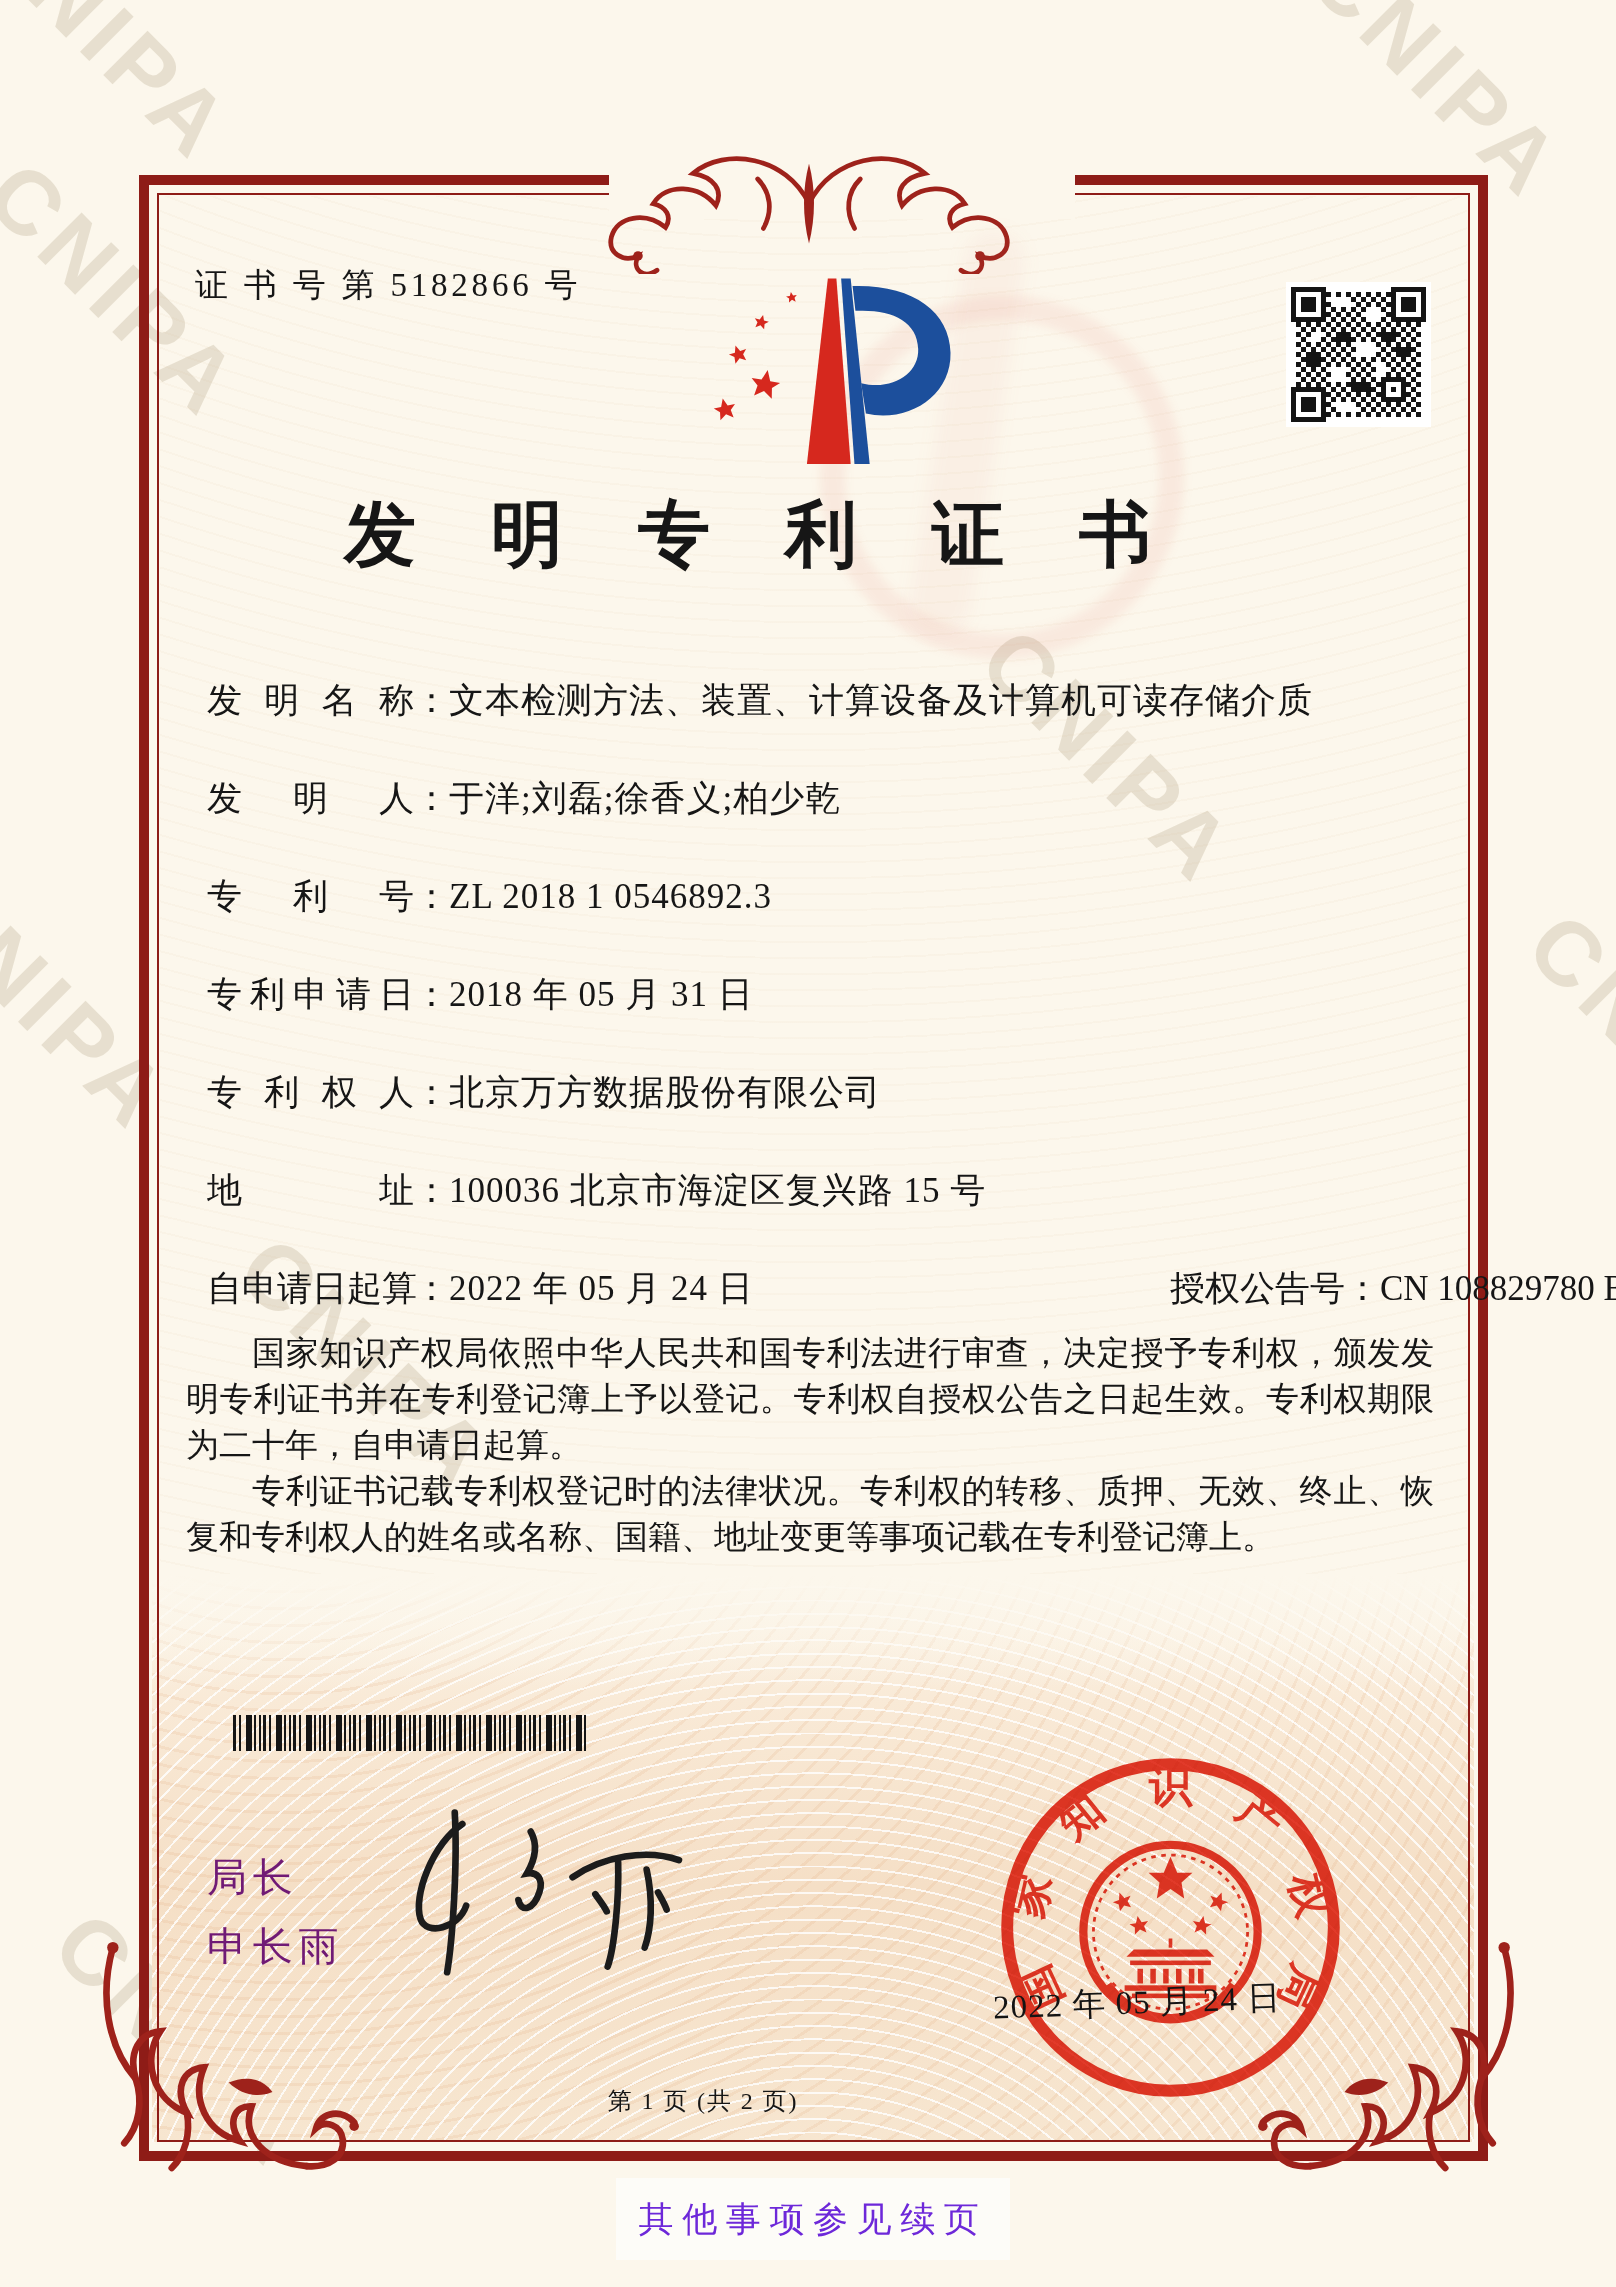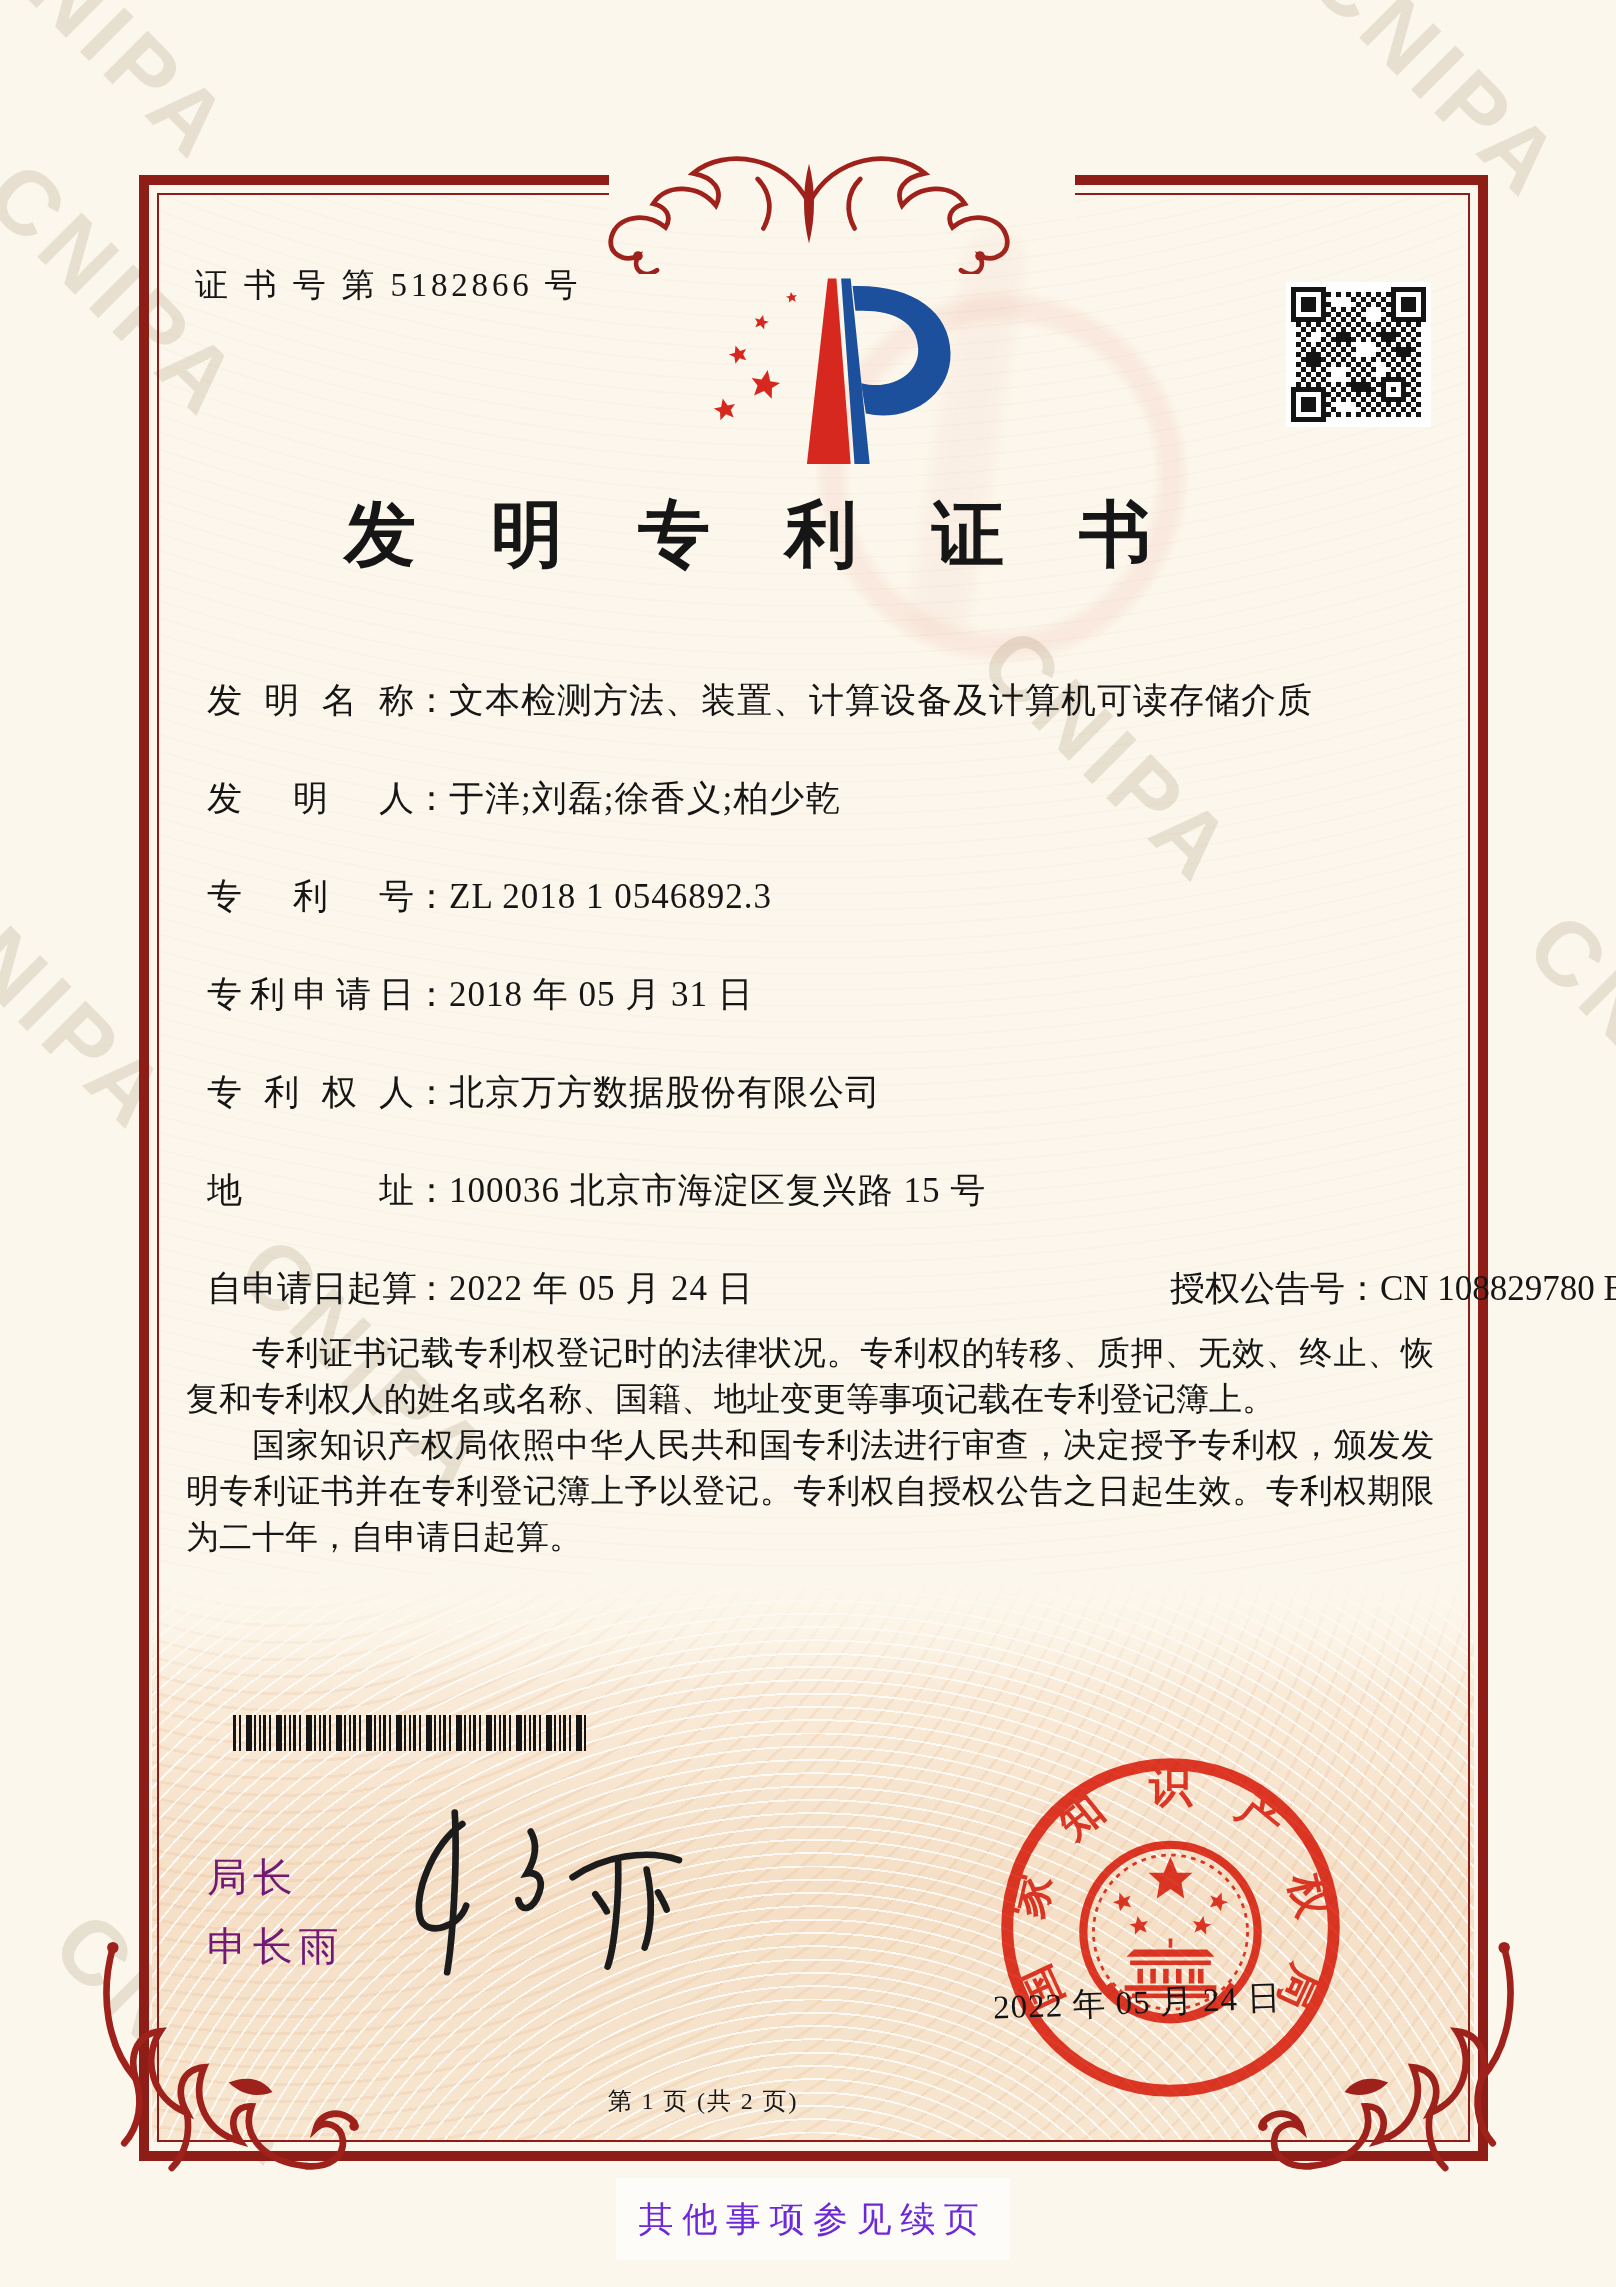--- a/index.html
+++ b/index.html
@@ -208,22 +208,22 @@
   </div>
 
   <div class="frow" style="top:1265px;width:1236px;">
     <span class="flabel">自申请日起算</span><span class="fcolon">：</span><span class="fvalue">2022 年 05 月 24 日</span>
     <span class="grant-right">
       <span>授权公告号</span><span>：</span><span>CN 108829780 B</span>
     </span>
   </div>
 
   <div class="body-text">
+    <p>国家知识产权局依照中华人民共和国专利法进行审查，决定授予专利权，颁发发明专利证书并在专利登记簿上予以登记。专利权自授权公告之日起生效。专利权期限为二十年，自申请日起算。</p>
     <p>专利证书记载专利权登记时的法律状况。专利权的转移、质押、无效、终止、恢复和专利权人的姓名或名称、国籍、地址变更等事项记载在专利登记簿上。</p>
-    <p>国家知识产权局依照中华人民共和国专利法进行审查，决定授予专利权，颁发发明专利证书并在专利登记簿上予以登记。专利权自授权公告之日起生效。专利权期限为二十年，自申请日起算。</p>
   </div>
 
   <div class="barcode"></div>
 
   <div class="signer" style="top:1850px;">局长</div>
   <div class="signer" style="top:1919px;text-align:center;">申长雨</div>
 
   <svg class="sig-svg" width="333" height="190" viewBox="0 0 350 200">
     <g stroke="#1c1c1c" stroke-width="7" fill="none" stroke-linecap="round">
       <path d="M98,20 C66,42 46,96 54,120 C60,138 94,130 102,106"></path>

